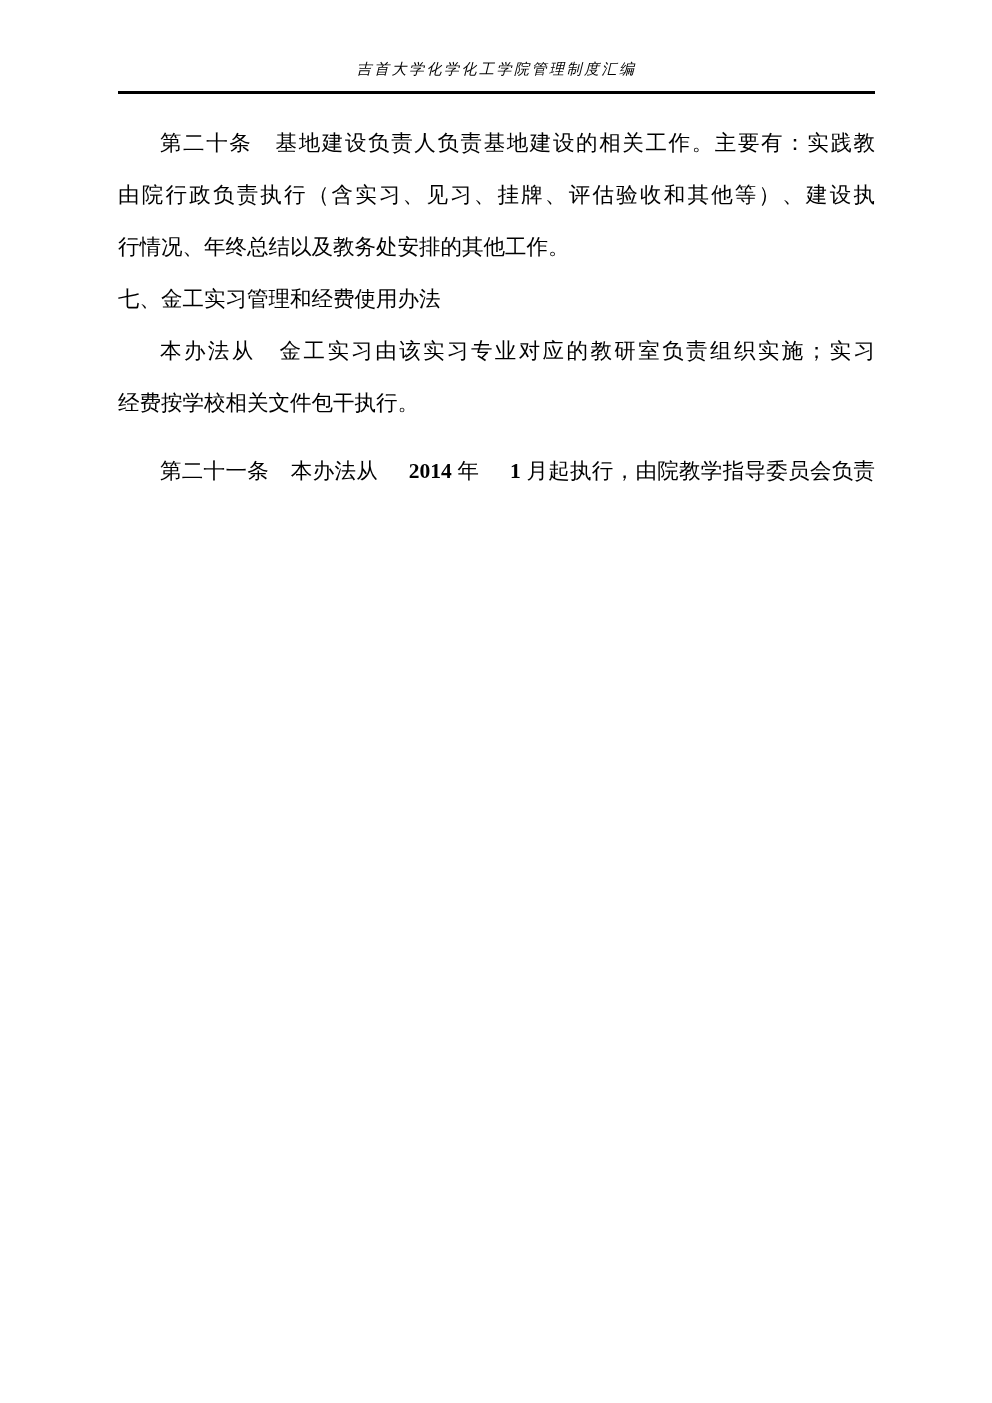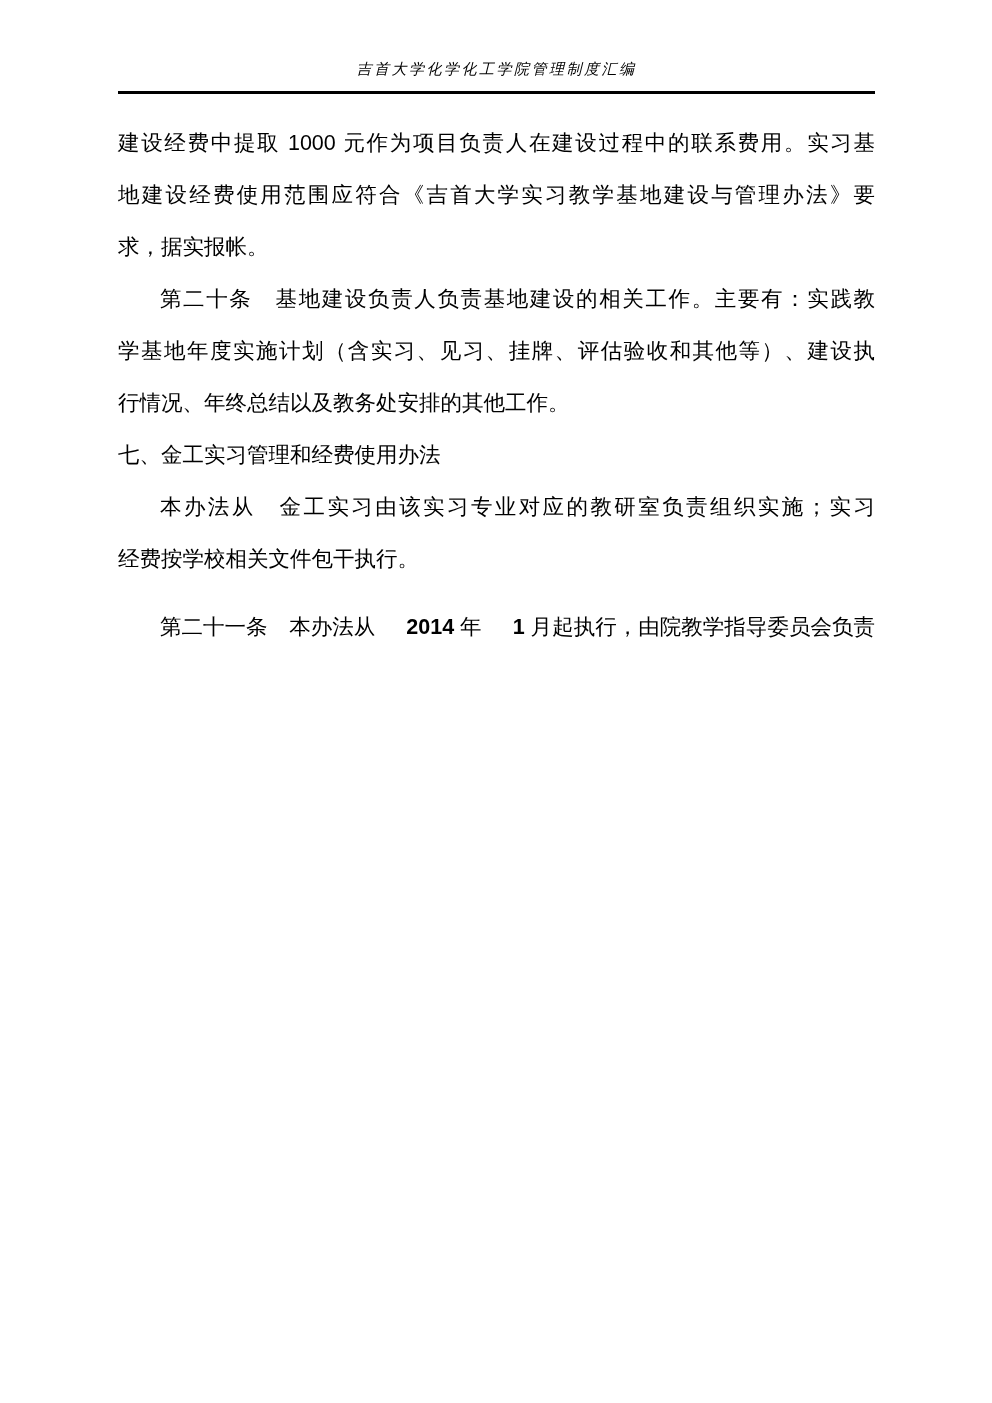--- a/index.html
+++ b/index.html
@@ -6,21 +6,21 @@
     margin: 0;
     padding: 0;
     background: #ffffff;
   }
   .page {
     position: relative;
     width: 992px;
     height: 1403px;
     background: #ffffff;
     color: #000000;
-    font-family: Liberation Sans, sans-serif;
+    font-family: Liberation Serif, serif;
     overflow: hidden;
   }
   .doc-header {
     position: absolute;
     top: 57px;
     left: 118px;
     width: 757px;
     text-align: center;
     font-size: 15px;
     font-style: italic;
@@ -81,27 +81,22 @@
 <body>
 
 <div class="page">
 
   <div class="doc-header">吉首大学化学化工学院管理制度汇编</div>
 
   <div class="header-rule"></div>
 
   <div class="doc-body">
       <div class="para">
-        <div class="line"><span>建设经费中提取 1000 元作为项目负责人在建设过程中的联系费用。实习基</span></div>
-        <div class="line"><span>地建设经费使用范围应符合《吉首大学实习教学基地建设与管理办法》要</span></div>
-        <div class="line last"><span>求，据实报帐。</span></div>
-      </div>
-      <div class="para">
         <div class="line indent"><span>第二十条　基地建设负责人负责基地建设的相关工作。主要有：实践教</span></div>
-        <div class="line"><span>学基地年度实施计划（含实习、见习、挂牌、评估验收和其他等）、建设执</span></div>
+        <div class="line"><span>由院行政负责执行（含实习、见习、挂牌、评估验收和其他等）、建设执</span></div>
         <div class="line last"><span>行情况、年终总结以及教务处安排的其他工作。</span></div>
       </div>
       <div class="para">
         <div class="line last"><span>七、金工实习管理和经费使用办法</span></div>
       </div>
       <div class="para">
         <div class="line indent"><span>本办法从　金工实习由该实习专业对应的教研室负责组织实施；实习</span></div>
         <div class="line last"><span>经费按学校相关文件包干执行。</span></div>
       </div>
       <div class="para space-before">

